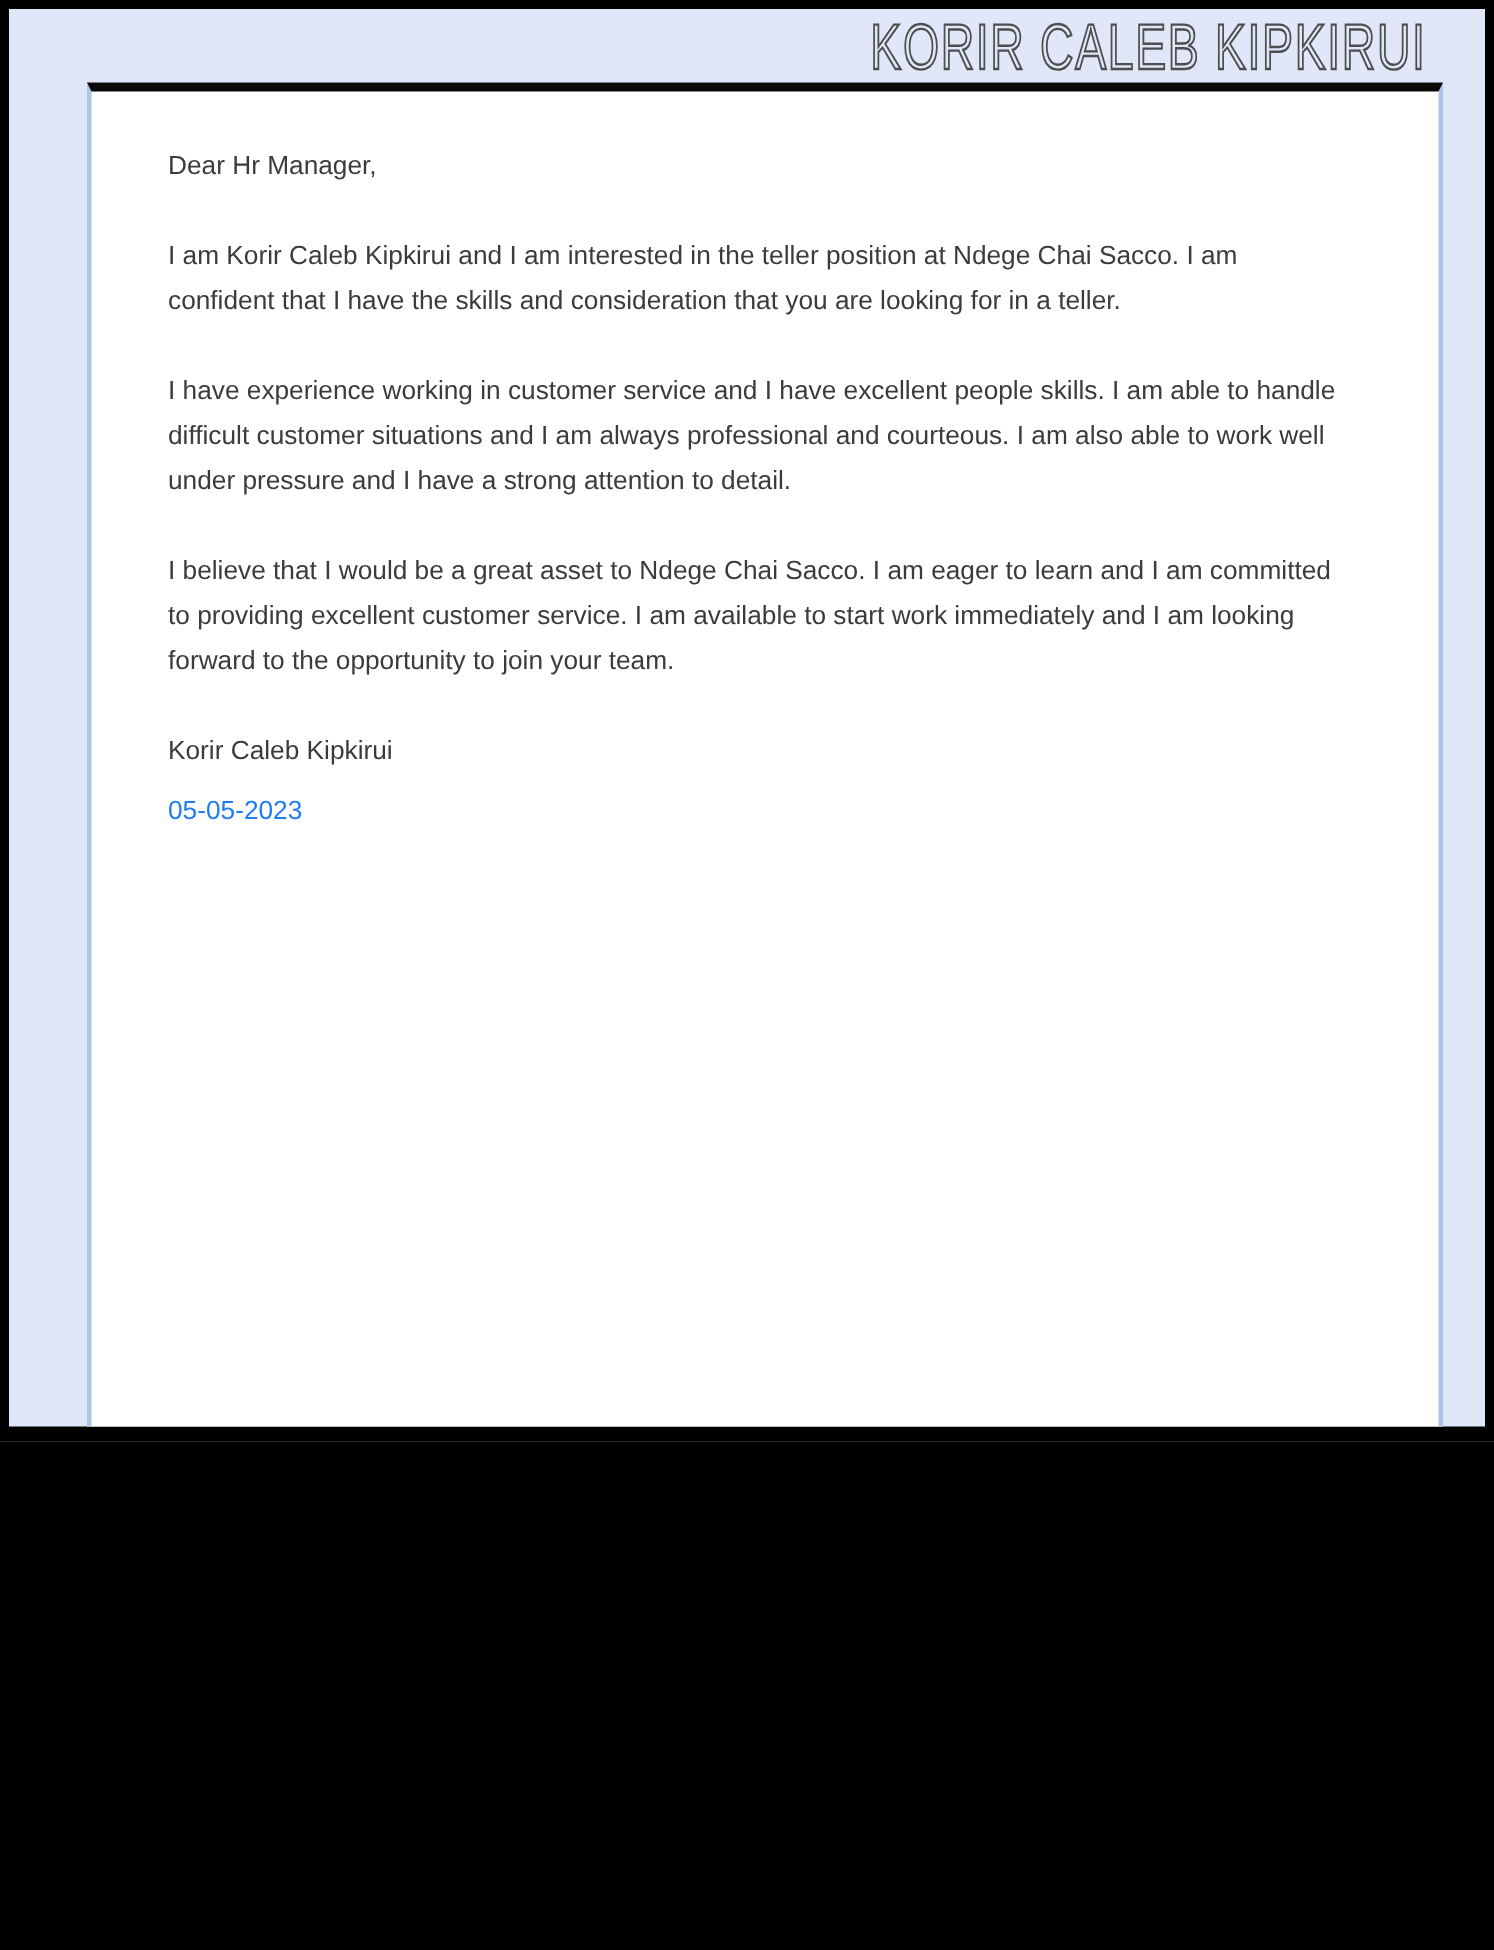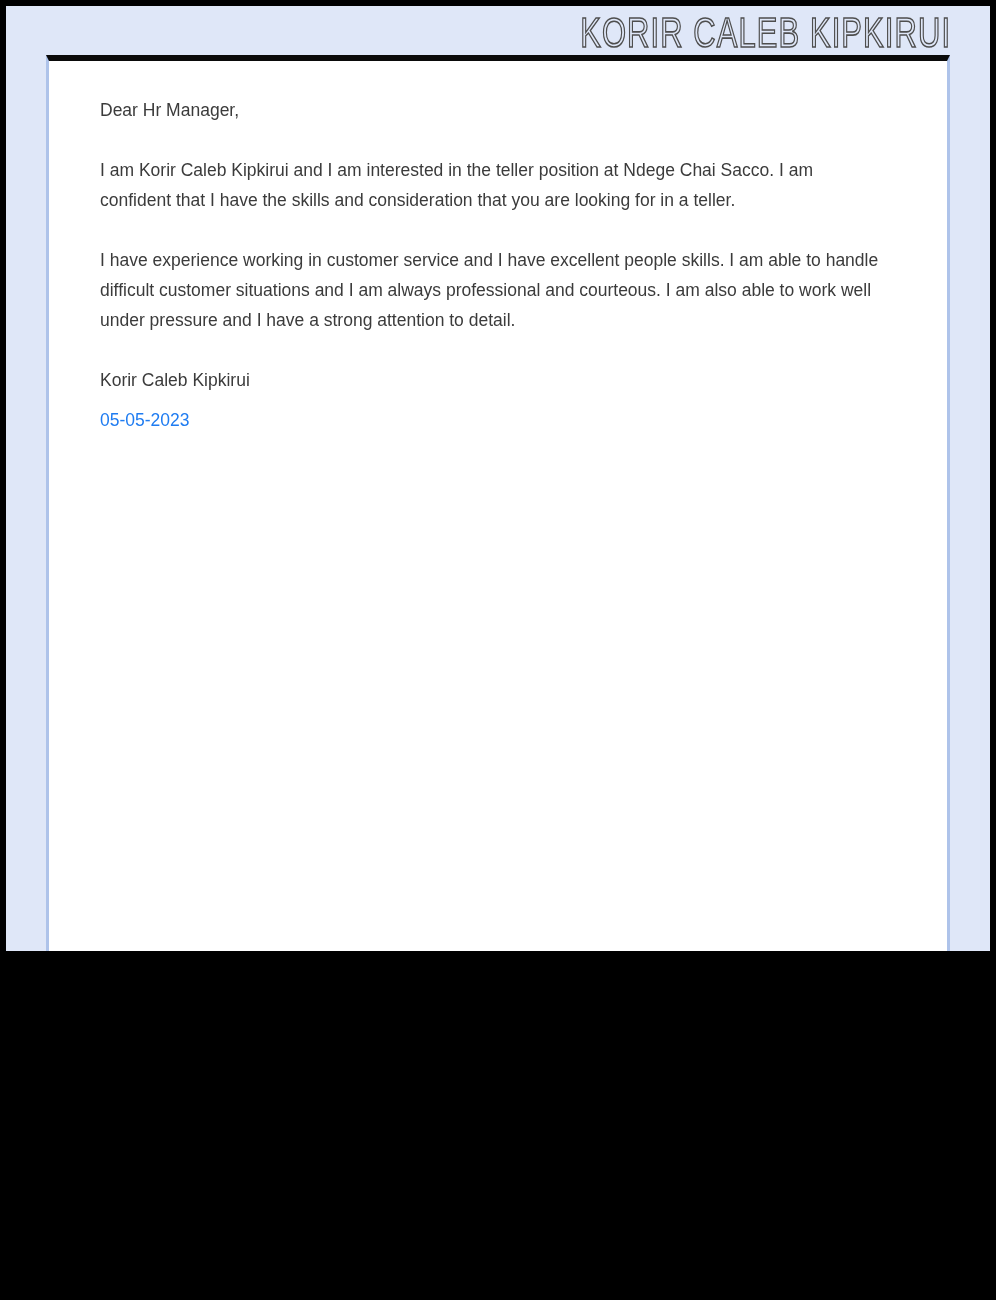--- a/index.html
+++ b/index.html
@@ -30,21 +30,21 @@
     white-space: nowrap;
     color: transparent;
     -webkit-text-fill-color: transparent;
     -webkit-text-stroke: 1.6px var(--header-outline, #4e4e4e);
     transform: scaleX(0.72);
     transform-origin: 100% 50%;
   }
   
   .page {
     position: absolute;
-    left: 40px;
+    left: 52px;
     top: 49px;
     width: 904px;
     height: 1207px;
     box-sizing: border-box;
     background: var(--page-bg, #ffffff);
     border-top: 6px solid #0a0a0a;
     border-left: 3px solid var(--page-border, #aec3ea);
     border-right: 3px solid var(--page-border, #aec3ea);
     border-bottom: 3px solid var(--page-border, #aec3ea);
     padding: 34px 60px 0 51px;
@@ -79,20 +79,21 @@
   <div class="header-name">KORIR CALEB KIPKIRUI</div>
 
   <div class="page">
 
     <p>Dear Hr Manager,</p>
 
     <p>I am Korir Caleb Kipkirui and I am interested in the teller position at Ndege Chai Sacco. I am confident that I have the skills and consideration that you are looking for in a teller.</p>
 
     <p>I have experience working in customer service and I have excellent people skills. I am able to handle difficult customer situations and I am always professional and courteous. I am also able to work well under pressure and I have a strong attention to detail.</p>
 
+    <p>I believe that I would be a great asset to Ndege Chai Sacco. I am eager to learn and I am committed to providing excellent customer service. I am available to start work immediately and I am looking forward to the opportunity to join your team.</p>
 
 
 
     <p class="signature-name">Korir Caleb Kipkirui</p>
 
     <p class="letter-date">05-05-2023</p>
 
     <span class="watermark">Lazyapply.com</span>
 
   </div>

